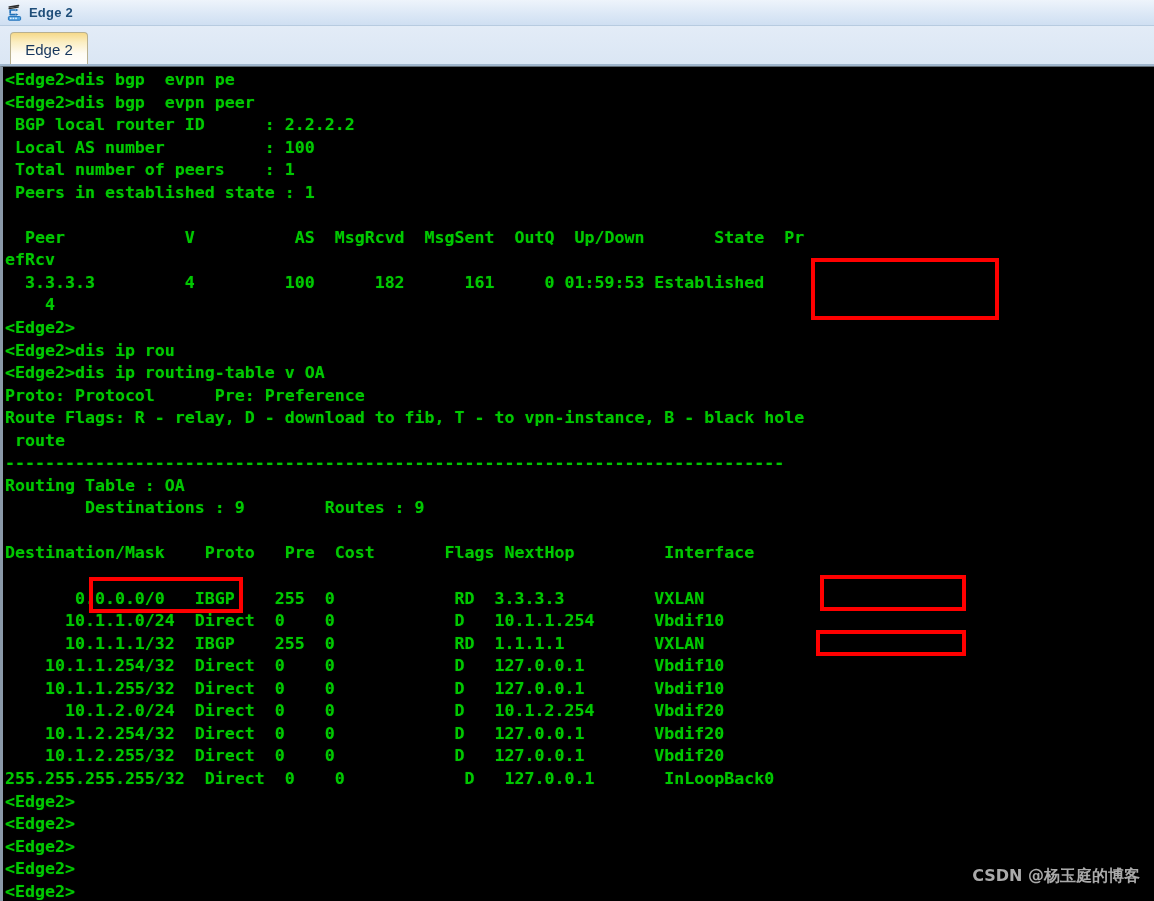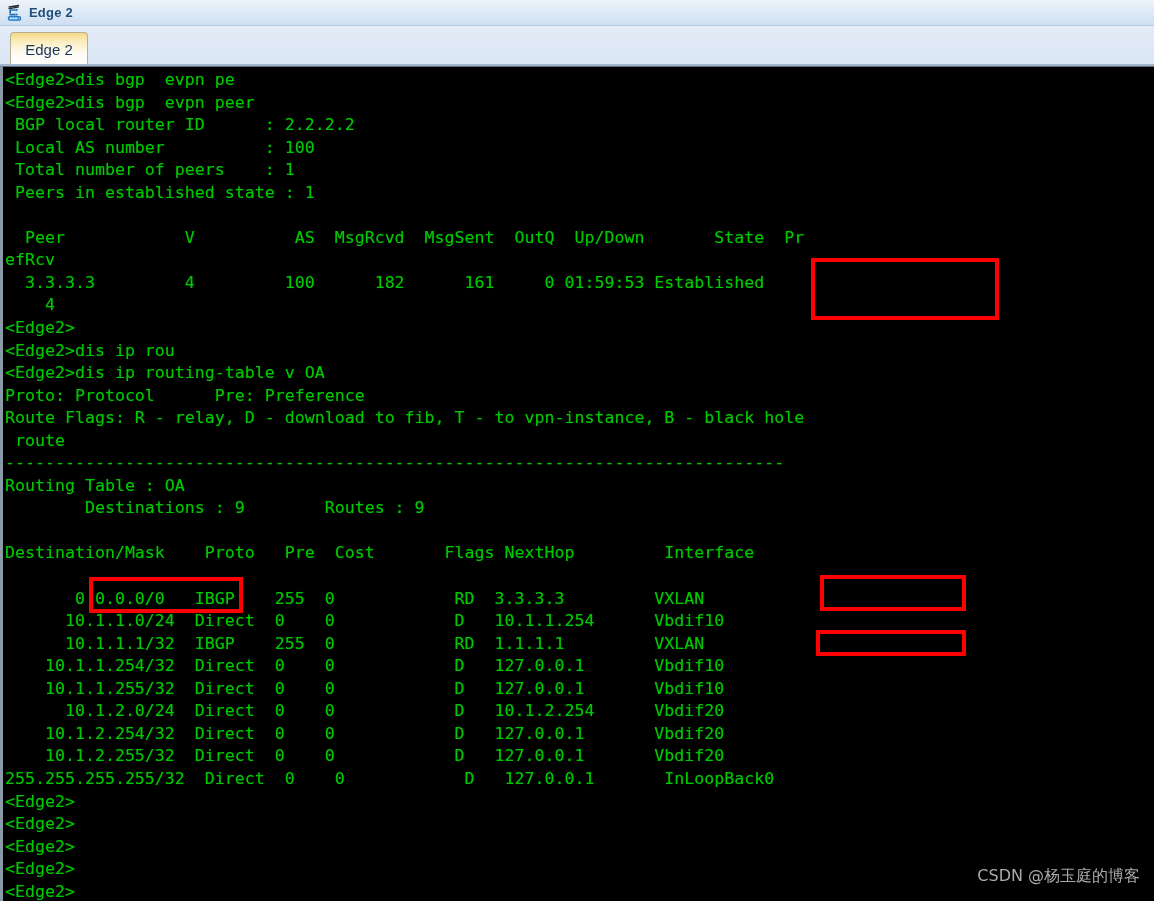--- a/index.html
+++ b/index.html
@@ -98,20 +98,21 @@
     position: absolute;
     left: 0;
     top: 66px;
     width: 1154px;
     height: 835px;
     background: #000000;
     border-left: 3px solid #8a99a8;
     border-top: 1px solid #5f6a74;
     box-sizing: border-box;
     overflow: hidden;
+    font-weight: bold;
   }
   #terminal-screen {
     position: relative;
     width: 100%;
     height: 100%;
     padding: 2px 0 0 2px;
     box-sizing: border-box;
   }
   #console-output {
     margin: 0;

